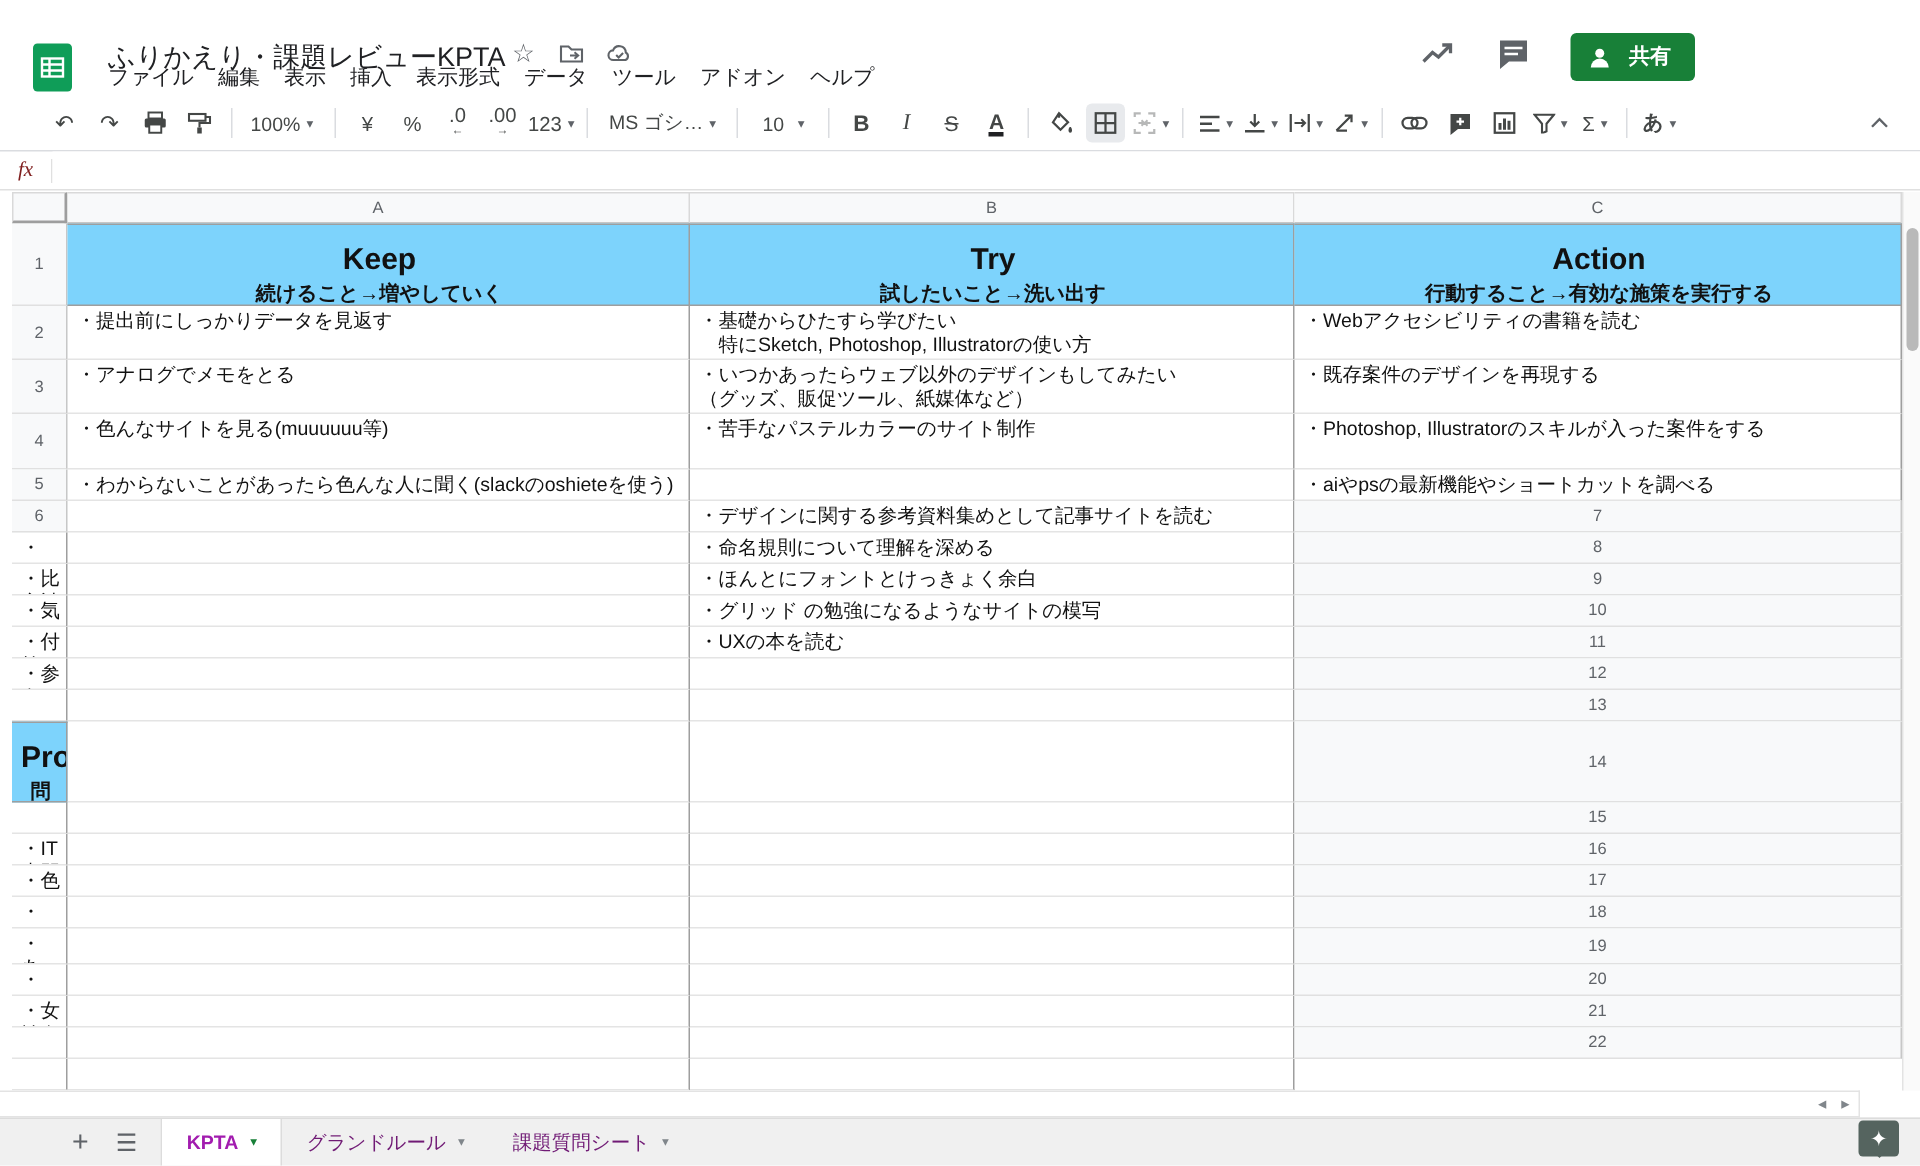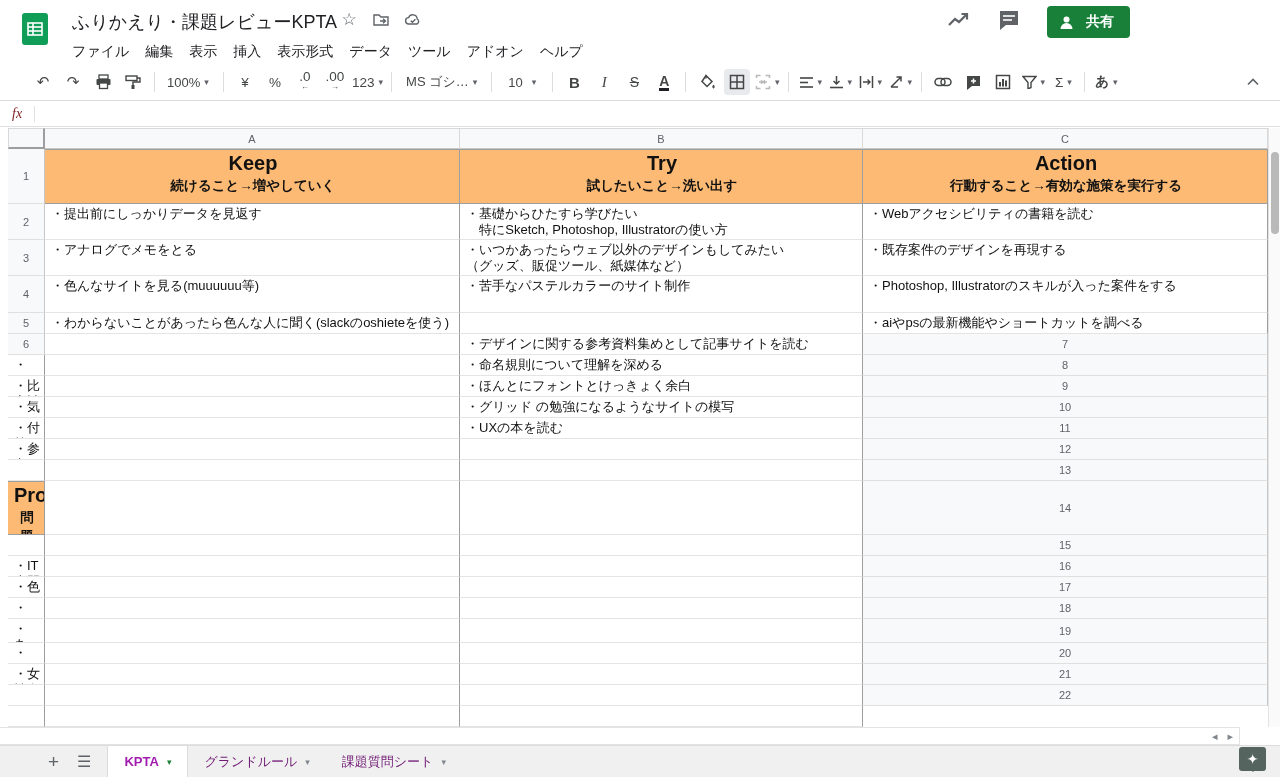--- a/index.html
+++ b/index.html
@@ -1,20 +1,20 @@
 <!DOCTYPE html>
 <html><head>
 <meta charset="utf-8">
 <style>
   * { margin:0; padding:0; box-sizing:border-box; }
   html,body { width:1280px; height:777px; overflow:hidden; background:#fff;
     font-family:"Liberation Sans","DejaVu Sans",sans-serif; color:#202124; }
 
   
-  .titlebar { position:absolute; left:0; top:0; width:1146px; height:40px; }
+  .titlebar { position:absolute; left:0; top:16px; width:1146px; height:40px; }
   .logo { position:absolute; left:18px; top:7px; width:34px; height:44px; }
   .doc-title { position:absolute; left:72px; top:10px; font-size:18px; color:#202124; }
   .title-icons { position:absolute; left:340px; top:11px; display:flex; gap:14px; align-items:center; }
   .title-icons .ticon { width:18px; height:18px; color:#5f6368; font-size:17px; line-height:18px; text-align:center; cursor:pointer; }
   .top-right { position:absolute; right:16px; top:6px; display:flex; align-items:center; gap:26px; }
   .share-btn { display:flex; align-items:center; gap:12px; background:#188038; color:#fff;
     font-size:14px; font-weight:700; border:none; border-radius:4px; padding:7px 16px 7px 12px; cursor:pointer; }
 
   .menubar { position:absolute; left:64px; top:40px; height:24px; display:flex; align-items:center; }
   .menu-item { font-size:14px; color:#202124; padding:2px 8px; border-radius:3px; cursor:pointer; }
@@ -54,22 +54,22 @@
     grid-template-columns:37px 415px 403px 405px; height:21px; }
   .corner { background:#f8f9fa; border:1px solid #d9d9d9; border-right:2px solid #9e9e9e; border-bottom:2px solid #9e9e9e; }
   .colhead { background:#f8f9fa; border-top:1px solid #d9d9d9; border-right:1px solid #d9d9d9; border-bottom:1px solid #c7c7c7;
     color:#5f6368; font-size:11px; display:flex; align-items:center; justify-content:center; cursor:pointer; }
   #grid { position:absolute; left:8px; top:149px; display:grid; }
   .rownum { background:#f8f9fa; border-right:1px solid #c7c7c7; border-bottom:1px solid #e0e0e0;
     color:#5f6368; font-size:11px; display:flex; align-items:center; justify-content:center; cursor:pointer; }
   .cell { border-right:1px solid #9e9e9e; border-bottom:1px solid #e4e4e4; overflow:hidden;
     font-size:13px; line-height:16px; padding:2px 4px 0 6px; white-space:pre-wrap; color:#111;
     font-weight:500; cursor:cell; }
-  .cell.section { background:#fdba74; text-align:center; border-bottom:1px solid #9e9e9e;
-    border-top:1px solid #9e9e9e; padding-top:1px; }
+  .cell.section { background:#7dd3fc; text-align:center; border-bottom:1px solid #9e9e9e;
+    border-top:1px solid #9e9e9e; padding-top:11px; }
   .section .sec-title { font-size:20px; font-weight:700; line-height:25px; }
   .section .sec-sub { font-size:13.5px; font-weight:700; line-height:19px; }
 
   
   .vscroll { position:absolute; right:0; top:128px; width:12px; height:599px;
     background:#fafafa; border-left:1px solid #e3e3e3; }
   .vthumb { position:absolute; left:2px; top:24px; width:8px; height:82px; background:#b9b9b9; border-radius:4px; }
   .hscroll { position:absolute; left:0; top:727px; width:1240px; height:18px; background:#fff;
     border-top:1px solid #e3e3e3; border-bottom:1px solid #e3e3e3; border-right:1px solid #e3e3e3; }
   .hs-arrows { position:absolute; right:6px; top:1px; display:flex; gap:10px; }

